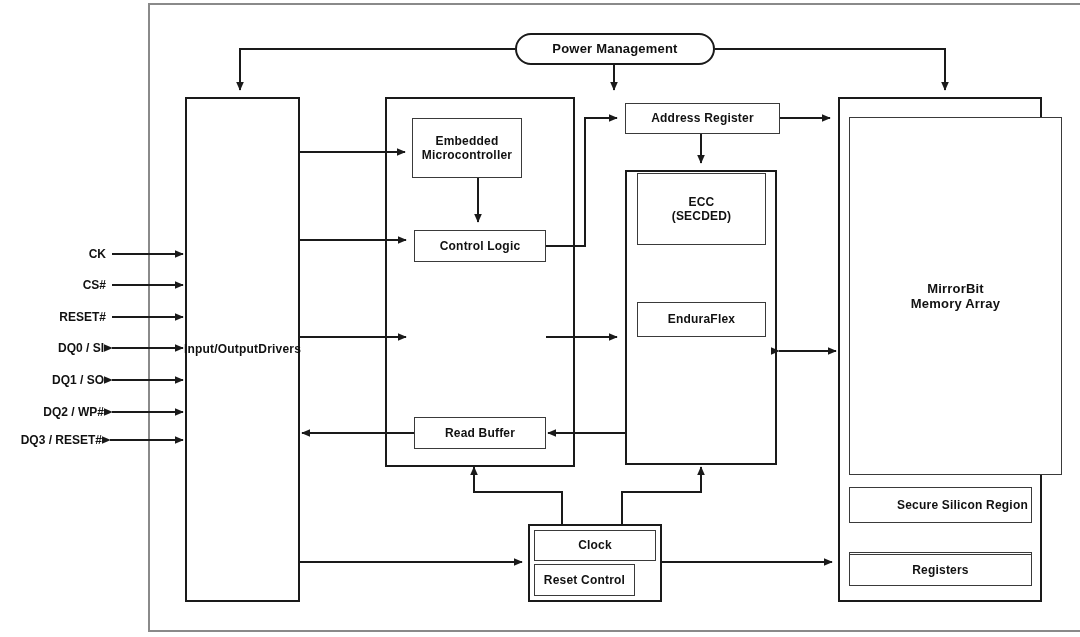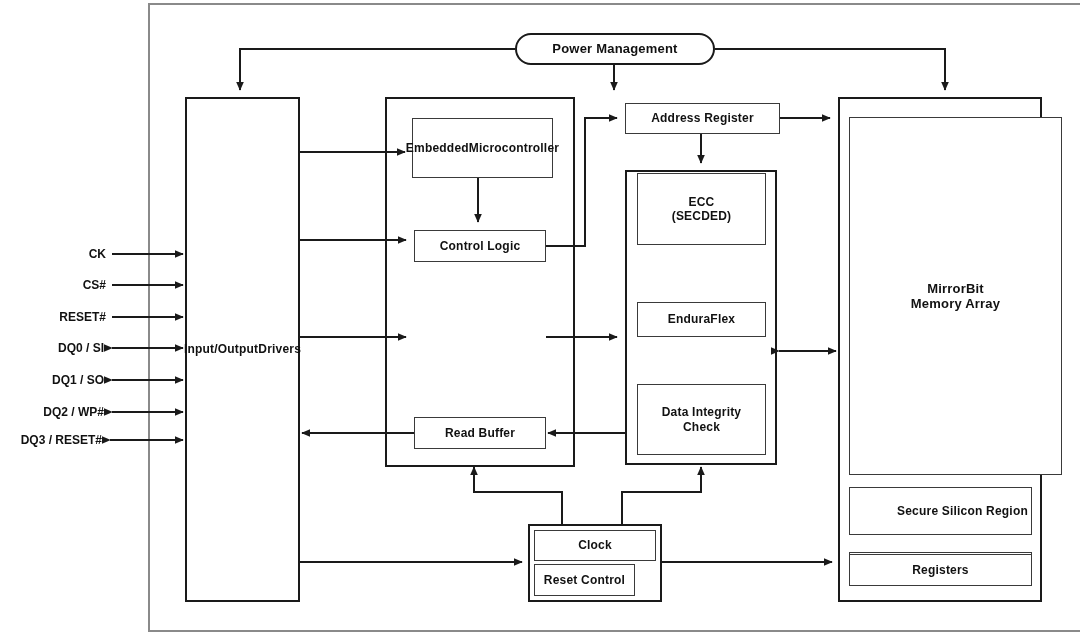--- a/index.html
+++ b/index.html
@@ -94,54 +94,50 @@
 
   <div class="blk fs13" style="left:515px;top:33px;width:200px;height:32px;">Power Management</div>
 
   <div class="blk" style="left:185px;top:97px;width:115px;height:505px;flex-direction:row;">
     <div class="fs125">Input/Output</div>
     <div class="fs125">Drivers</div>
   </div>
 
   <div class="blk container" style="left:385px;top:97px;width:190px;height:370px;"></div>
 
-  <div class="blk thin" style="left:412px;top:118px;width:141px;height:60px;flex-direction:row;">
+  <div class="blk thin" style="left:412px;top:118px;width:110px;height:60px;flex-direction:column;">
     <div class="fs125">Embedded</div>
     <div class="fs125">Microcontroller</div>
   </div>
 
   <div class="blk thin fs125" style="left:414px;top:230px;width:132px;height:32px;">Control Logic</div>
 
 
   <div class="blk thin fs125" style="left:414px;top:417px;width:132px;height:32px;">Read Buffer</div>
 
   <div class="blk thin fs125" style="left:625px;top:103px;width:155px;height:31px;">Address Register</div>
 
   <div class="blk container" style="left:625px;top:170px;width:152px;height:295px;"></div>
 
   <div class="blk thin" style="left:637px;top:173px;width:129px;height:72px;flex-direction:column;">
     <div class="fs125">ECC</div>
     <div class="fs125">(SECDED)</div>
   </div>
 
   <div class="blk thin fs125" style="left:637px;top:302px;width:129px;height:35px;">EnduraFlex</div>
 
-  <div class="blk thin" style="left:637px;top:384px;width:129px;height:71px;flex-direction:column;">
-    <div class="fs125">Data Integrity</div>
-    <div class="fs125">Check</div>
-  </div>
 
   <div class="blk container" style="left:838px;top:97px;width:204px;height:505px;"></div>
 
   <div class="blk thin" style="left:849px;top:117px;width:213px;height:358px;flex-direction:column;">
     <div class="fs13">MirrorBit</div>
     <div class="fs13">Memory Array</div>
   </div>
 
-  <div class="blk thin fs125" style="left:849px;top:487px;width:183px;height:48px;padding-left:44px;">Secure Silicon Region</div>
+  <div class="blk thin fs125" style="left:849px;top:487px;width:183px;height:36px;padding-left:44px;">Secure Silicon Region</div>
 
   <div class="blk thin fs125" style="left:849px;top:521px;width:183px;height:32px;margin-top:31px;">SFDP and IDs</div>
 
   <div class="blk thin fs125" style="left:849px;top:554px;width:183px;height:32px;">Registers</div>
 
   <div class="blk container" style="left:528px;top:524px;width:134px;height:78px;"></div>
 
   <div class="blk thin fs125" style="left:534px;top:530px;width:122px;height:31px;">Clock</div>
 
   <div class="blk thin fs125" style="left:534px;top:564px;width:101px;height:32px;">Reset Control</div>

